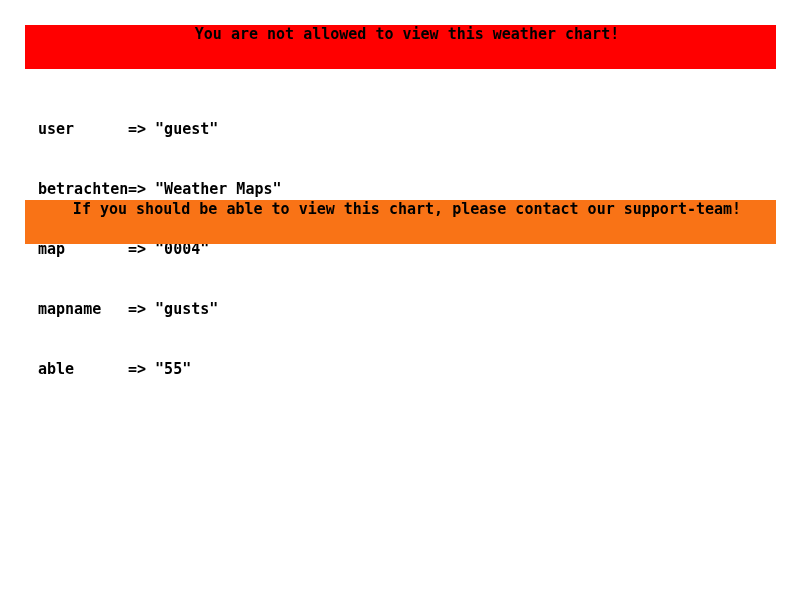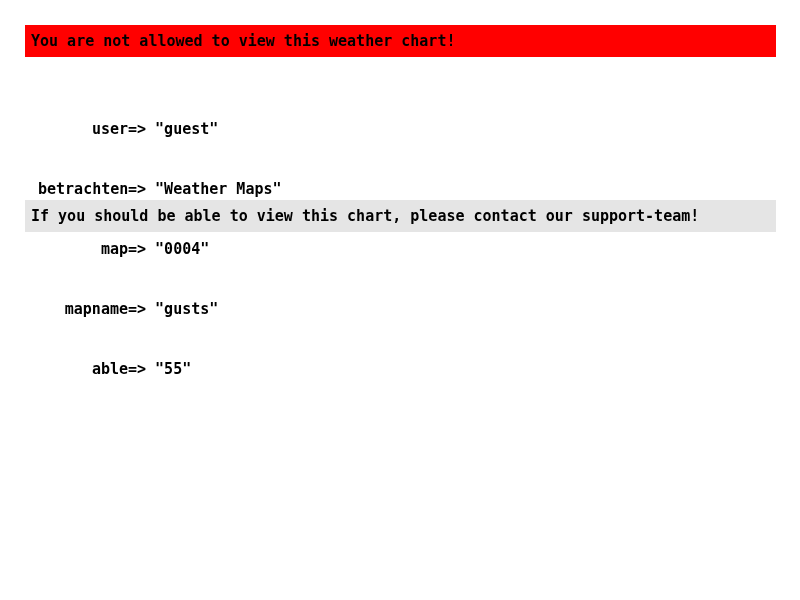--- a/index.html
+++ b/index.html
@@ -11,41 +11,40 @@
     font-weight: bold;
     font-size: 15px;
     color: #000000;
     position: relative;
     overflow: hidden;
   }
   .banner {
     position: absolute;
     left: 25px;
     width: 751px;
-    height: 32px;
+    height: 44px;
     display: flex;
-    flex-direction: column;
+    flex-direction: row;
     justify-content: center;
-    padding-left: 6px;
+    padding-left: 13px;
     line-height: 19px;
     white-space: pre;
   }
   .banner-denied { top: 25px; background: #ff0000; }
   .banner-support { top: 200px; background: #00ff00; }
   .kv-block {
     position: absolute;
     left: 38px;
     top: 79px;
     line-height: 20px;
     white-space: pre;
   }
   .kv-row .kv-key {
     display: inline-block;
     width: 90px;
-    text-align: right;
   }
   .kv-row .kv-arrow { display: inline-block; }
   .footer {
     position: absolute;
     left: 38px;
     top: 247px;
     width: 732px;
     display: flex;
     justify-content: space-between;
     line-height: 20px;
@@ -60,18 +59,18 @@
 </div>
 
 <div class="kv-block">
   <div class="kv-row"><span class="kv-key">user</span><span class="kv-arrow">=&gt;</span> <span>"guest"</span></div>
   <div class="kv-row"><span class="kv-key">betrachten</span><span class="kv-arrow">=&gt;</span> <span>"Weather Maps"</span></div>
   <div class="kv-row"><span class="kv-key">map</span><span class="kv-arrow">=&gt;</span> <span>"0004"</span></div>
   <div class="kv-row"><span class="kv-key">mapname</span><span class="kv-arrow">=&gt;</span> <span>"gusts"</span></div>
   <div class="kv-row"><span class="kv-key">able</span><span class="kv-arrow">=&gt;</span> <span>"55"</span></div>
 </div>
 
-<div class="banner banner-support" style="background-color: #e5e5e5;">
+<div class="banner banner-support" style="background-color: #f97316;">
   <div>If you should be able to view this chart, please contact our support-team!</div>
 </div>
 
 <div class="footer">
 </div>
 
 </body></html>

